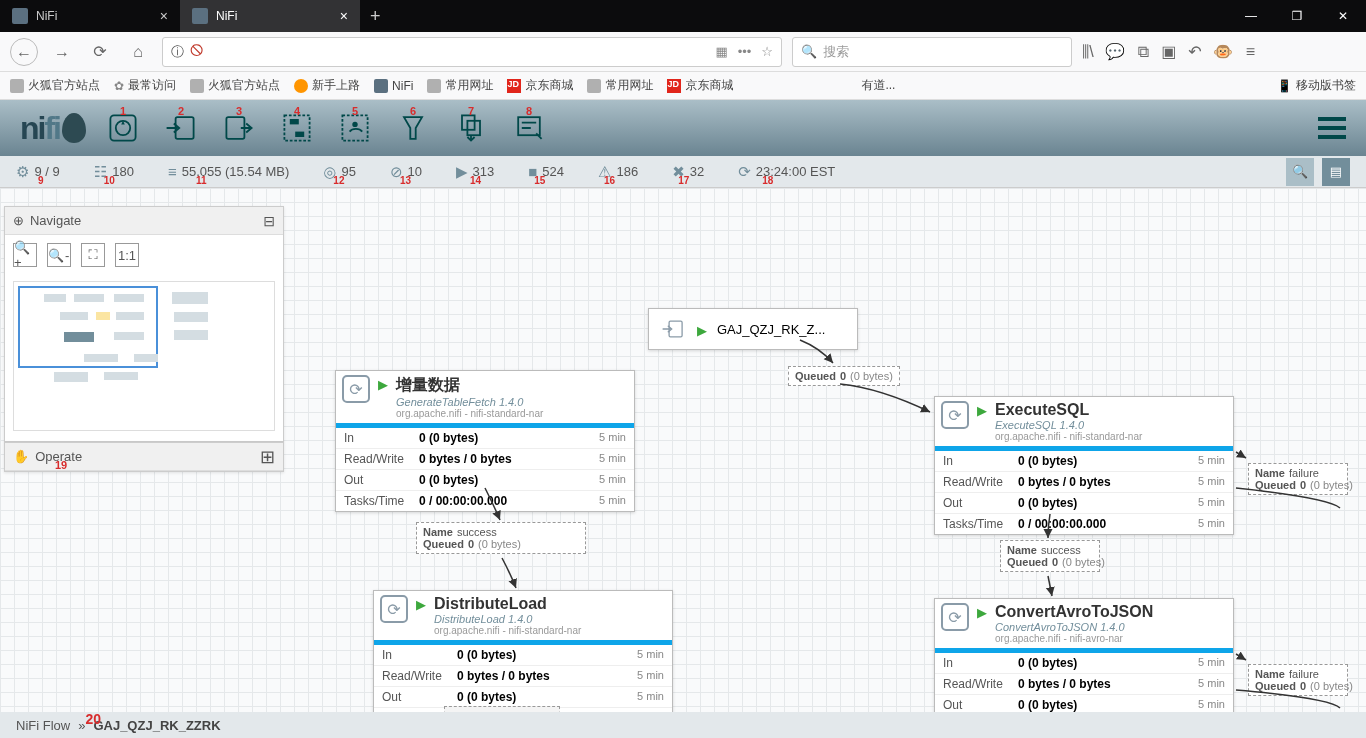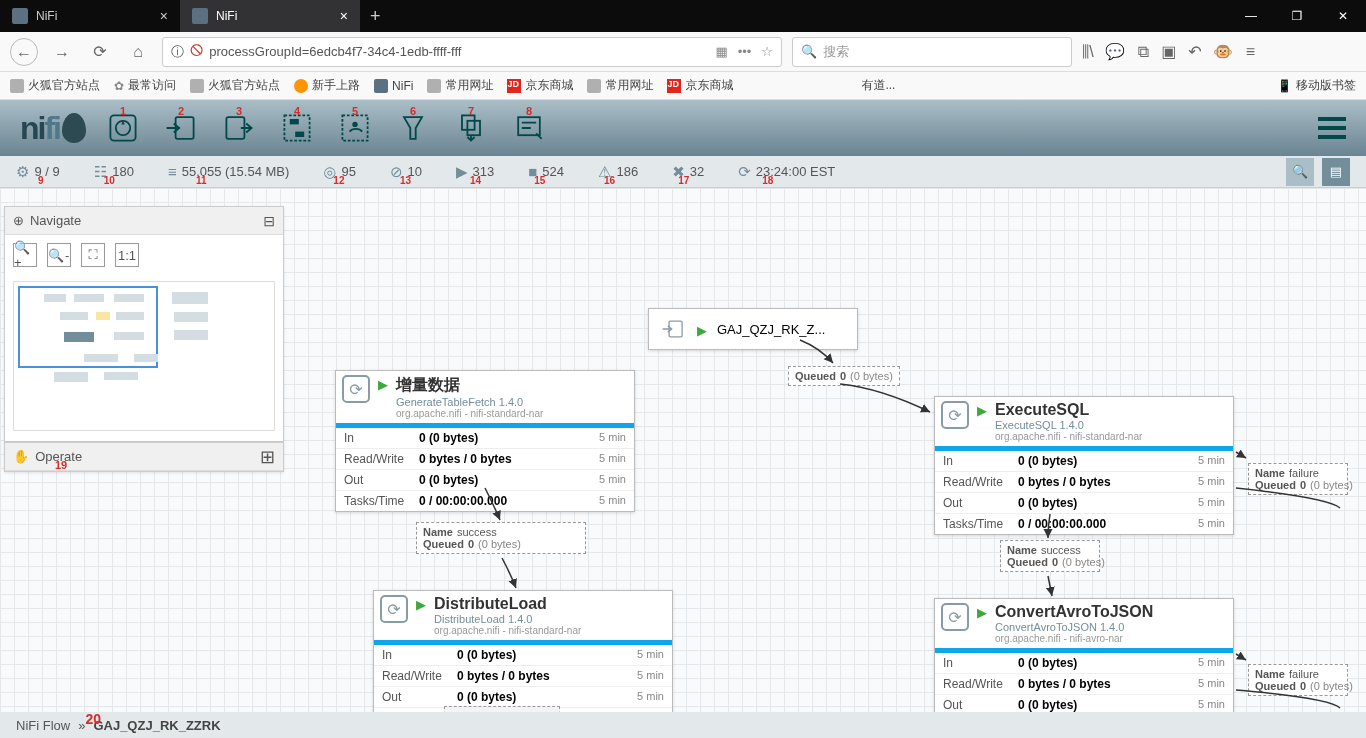--- a/index.html
+++ b/index.html
@@ -71,21 +71,21 @@
 .mm-shape { position: absolute; background: #d4dde2; }
 .operate { top: 254px; left: 4px; width: 280px; }
 .operate .ph-toggle { font-size: 18px; }
 
 
 .processor { position: absolute; background: #fff; border: 1px solid #bbb; box-shadow: 0 1px 3px rgba(0,0,0,0.15); font-size: 12px; width: 300px; }
 .proc-head { display: flex; padding: 4px 6px; align-items: flex-start; gap: 8px; }
 .proc-head-icon { width: 28px; height: 28px; border: 2px solid #8a9ba8; border-radius: 5px; display: flex; align-items: center; justify-content: center; color: #8a9ba8; font-size: 16px; }
 .proc-run { color: #3da83d; font-size: 13px; margin-top: 2px; }
 .proc-title { font-weight: bold; color: #333; font-size: 16px; }
-.proc-sub { color: #728e9b; font-size: 11px; }
+.proc-sub { color: #728e9b; font-size: 11px; font-style: italic; }
 .proc-sub2 { color: #999; font-size: 10px; }
 .proc-stats { border-top: 5px solid #0ea5e9; }
 .proc-row { display: flex; padding: 3px 8px; border-bottom: 1px solid #eee; }
 .proc-row:last-child { border-bottom: none; }
 .proc-row .pr-label { width: 75px; color: #555; }
 .proc-row .pr-val { font-weight: bold; flex: 1; }
 .proc-row .pr-time { color: #888; font-size: 11px; }
 
 .process-group { position: absolute; background: #fff; border: 1px solid #bbb; box-shadow: 0 1px 3px rgba(0,0,0,0.15); padding: 6px 10px; display: flex; align-items: center; gap: 10px; font-size: 13px; width: 210px; }
 .pg-icon { width: 28px; height: 28px; color: #8a9ba8; display: flex; align-items: center; justify-content: center; }
@@ -132,21 +132,20 @@
 </div>
 
 <div class="browser-toolbar">
   <span class="nav-btn circle">←</span>
   <span class="nav-btn">→</span>
   <span class="nav-btn">⟳</span>
   <span class="nav-btn">⌂</span>
   <div class="url-bar">
     <span>ⓘ</span>
     <span style="color:#c0392b">🛇</span>
-    <span style="flex:1; white-space:nowrap; overflow:hidden">processGroupId=6edcb4f7-34c4-1edb-ffff-fff</span>
     <span class="url-icons">
       <span>▦</span>
       <span>•••</span>
       <span>☆</span>
     </span>
   </div>
   <div class="search-bar">
     <span>🔍</span>
     <span>搜索</span>
   </div>

